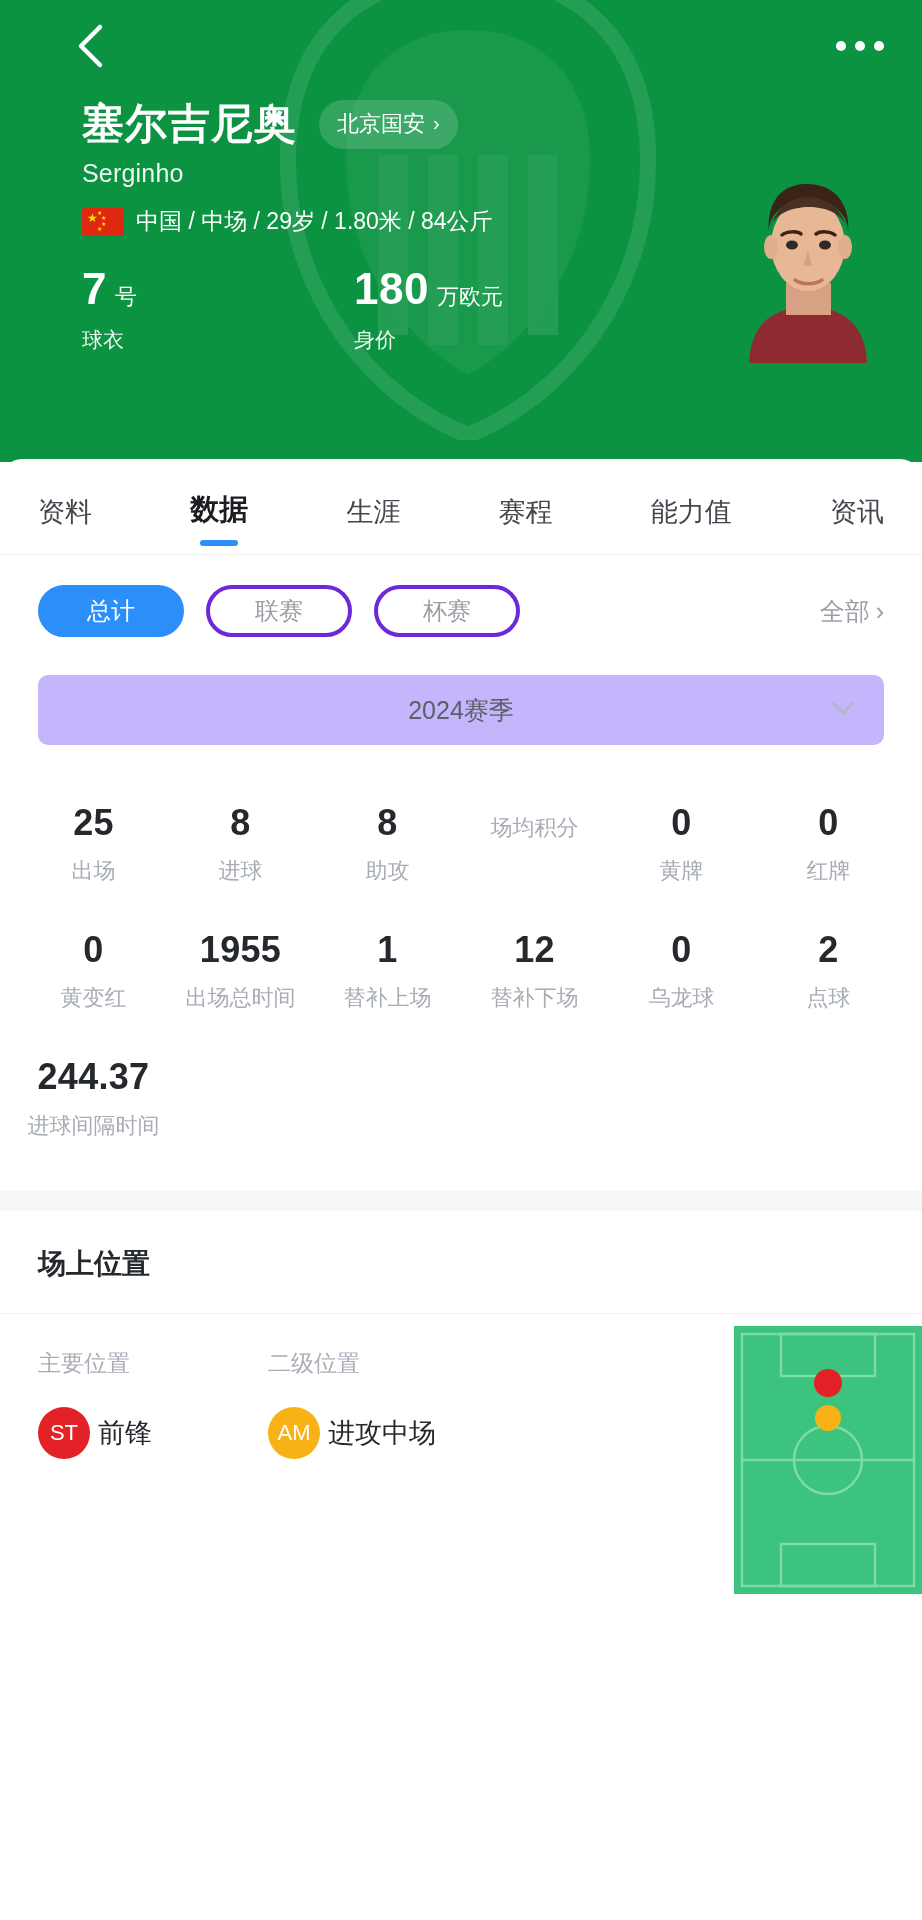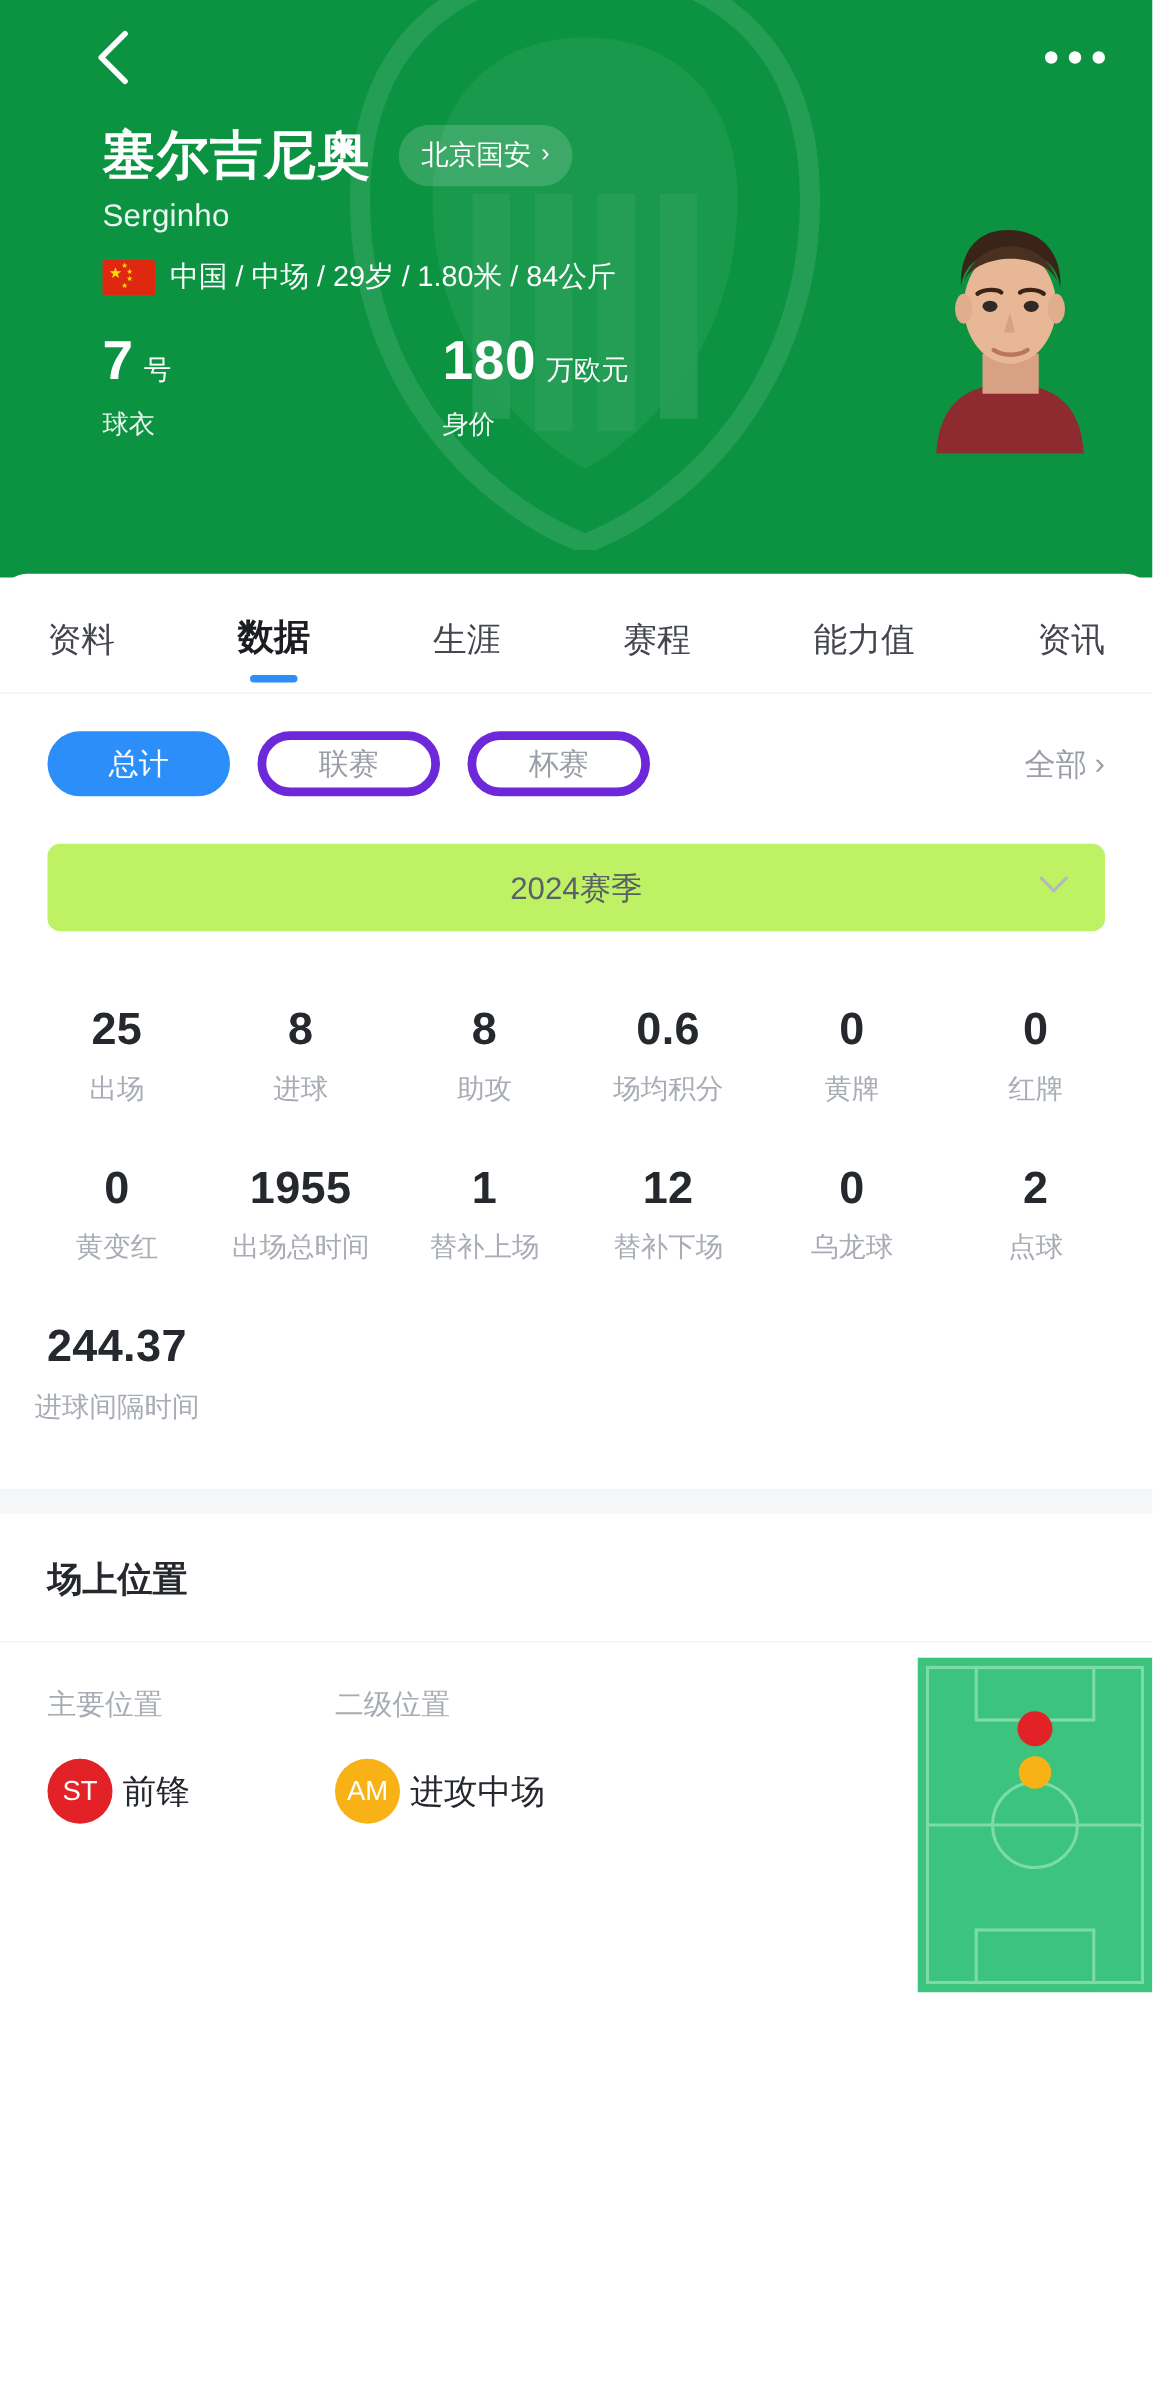--- a/index.html
+++ b/index.html
@@ -123,32 +123,32 @@
   .filter-row {
     display:flex; align-items:center;
     padding: 30px 38px 0 38px;
     gap: 22px;
   }
   .chip {
     border-radius: 26px;
     height: 52px; min-width: 146px;
     display:flex; align-items:center; justify-content:center;
     font-size: 24px; cursor:pointer;
-    border: 7px solid #6d28d9; color:#9a9ea6; background:#fff;
+    border: 4px solid #6d28d9; color:#9a9ea6; background:#fff;
     padding: 18px 26px;
   }
   .chip.active { background:#2c8ef8; color:#fff; border-color:#2c8ef8; font-weight:400;}
   .filter-spacer { flex:1; }
   .all-link { display:flex; align-items:center; gap:6px; font-size:25px; color:#9a9ea6; cursor:pointer; }
 
   
   .season {
     margin: 38px 38px 0 38px;
     height: 70px;
-    background:#bef264;
+    background:#c4b5fd;
     border-radius: 10px;
     display:flex; align-items:center; justify-content:center;
     position:relative;
     cursor:pointer;
   }
   .season-label { font-size:25px; color:#5c6069; }
   .season-chev { position:absolute; right: 28px; top:50%; transform: translateY(-50%); }
 
   
   .stats {
@@ -316,21 +316,20 @@
       </div>
       <div class="stat">
         <div class="stat-value">8</div>
         <div class="stat-label">进球</div>
       </div>
       <div class="stat">
         <div class="stat-value">8</div>
         <div class="stat-label">助攻</div>
       </div>
       <div class="stat">
-        <div class="stat-value">0.6</div>
         <div class="stat-label">场均积分</div>
       </div>
 
       <div class="stat">
         <div class="stat-value">0</div>
         <div class="stat-label">黄牌</div>
       </div>
       <div class="stat">
         <div class="stat-value">0</div>
         <div class="stat-label">红牌</div>

